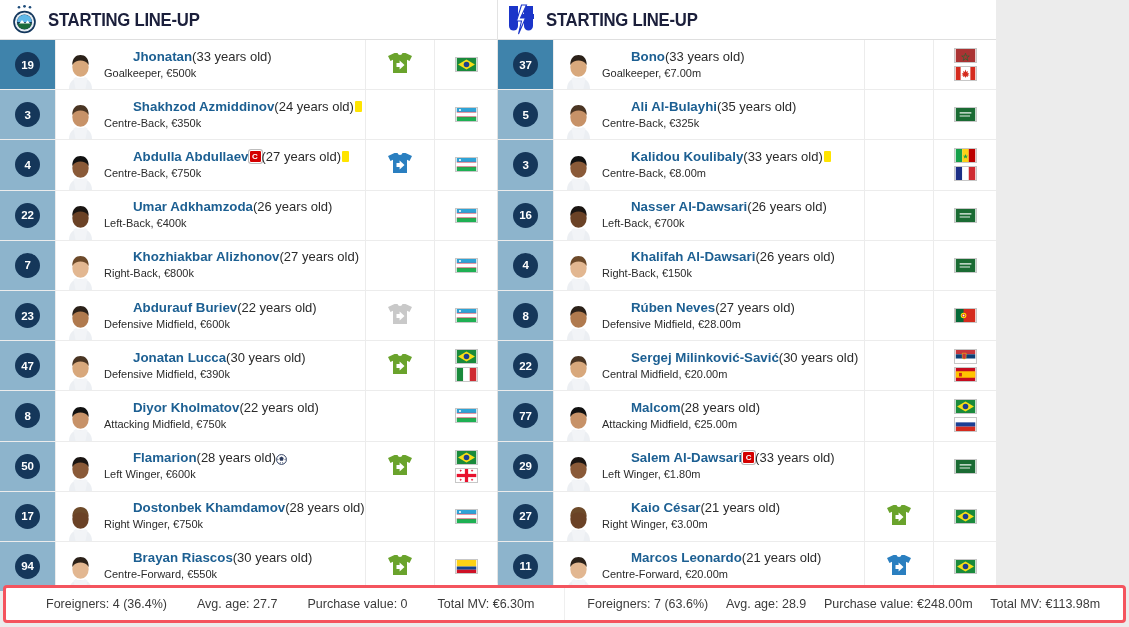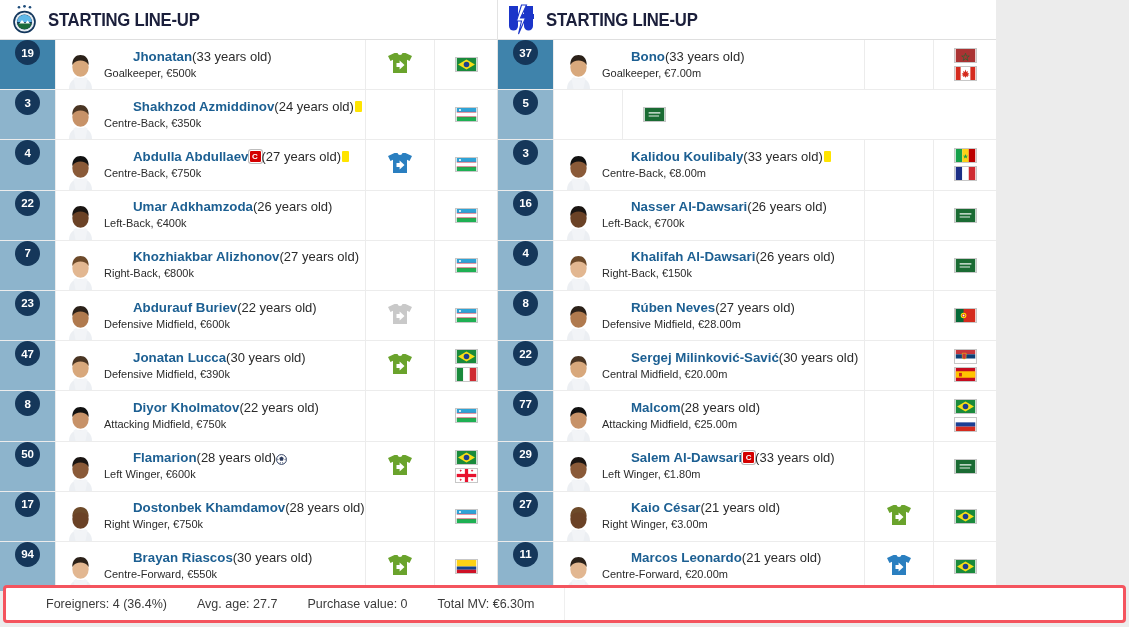--- a/index.html
+++ b/index.html
@@ -33,21 +33,21 @@
 
   
   .rows{display:block;}
   .row{
     display:flex;align-items:stretch;height:49.2px;
     border-bottom:1px solid #ececec;background:#fff;
   }
   .row:last-child{border-bottom:none;}
   .num-cell{
     width:55px;flex:0 0 55px;background:#8db4cc;
-    display:flex;justify-content:center;
+    display:flex;align-items:center;justify-content:center;
   }
   .row.active .num-cell{background:#3f83ab;}
   .num-badge{
     width:25px;height:25px;border-radius:50%;
     background:#15375a;color:#fff;
     display:flex;align-items:center;justify-content:center;
     font-size:11.5px;font-weight:700;
     font-family:"Liberation Sans", sans-serif;
     letter-spacing:-0.2px;
   }
@@ -591,20 +591,36 @@
                 <rect width="7.5" height="20" fill="#d52b1e"></rect>
                 <rect x="22.5" width="7.5" height="20" fill="#d52b1e"></rect>
                 <path d="M15 4 l1.3 3.5 2.6-1.4 -1 3.4 3-0.4 -2.2 2.1 2.6 1.4 -3 0.6 0.4 2.2 -2.6-1.1 L15 16.8 l-1.1-2.5 -2.6 1.1 0.4-2.2 -3-0.6 2.6-1.4 -2.2-2.1 3 0.4 -1-3.4 2.6 1.4 z" fill="#d52b1e"></path>
               </svg>
             </div>
           </div>
           <div class="row">
             <div class="num-cell">
               <span class="num-badge">5</span>
             </div>
+            <div class="info-cell">
+              <span class="portrait">
+                <svg width="31" height="45" viewBox="0 0 31 45">
+                  <rect width="31" height="45" fill="#ffffff"></rect>
+                  <path d="M4 45 c0-8 5-11 11.5-11 S27 37 27 45 z" fill="#eceff3"></path>
+                  <ellipse cx="15.5" cy="23" rx="8.2" ry="9.8" fill="#c79268"></ellipse>
+                  <path d="M7.3 21 c0-7 3.6-10 8.2-10 s8.2 3 8.2 10 c-2-3.2-5-4.4-8.2-4.4 S9.3 17.8 7.3 21 z" fill="#4a3523"></path>
+                  <path d="M11 33 q4.5 3 9 0 l2.5 1.5 -2 10.5 h-10 l-2-10.5 z" fill="#f2f4f7"></path>
+                </svg>
+              </span>
+              <span class="txt"><span class="line1">
+                  <a class="pname">Ali Al-Bulayhi</a>
+                  <span class="page-age">(35 years old)</span>
+                  <span class="arrow-down"></span>
+                </span><span class="line2">Centre-Back, €325k</span></span>
+            </div>
             <div class="sub-cell"></div>
             <div class="flag-cell">
               <svg class="flag" viewBox="0 0 30 20">
                 <rect width="30" height="20" fill="#1a6b33"></rect>
                 <rect x="6" y="6.5" width="18" height="2" fill="#fff" opacity="0.9"></rect>
                 <rect x="6" y="11.5" width="16" height="1.6" fill="#fff" opacity="0.85"></rect>
               </svg>
             </div>
           </div>
           <div class="row">
@@ -898,14 +914,20 @@
 
   <div class="scroll-edge"></div>
 
   <div class="summary-wrap">
     <div class="summary-half left">
       <span class="summary-item">Foreigners: 4 (36.4%)</span>
       <span class="summary-item">Avg. age: 27.7</span>
       <span class="summary-item">Purchase value: 0</span>
       <span class="summary-item">Total MV: €6.30m</span>
     </div>
+    <div class="summary-half right">
+      <span class="summary-item">Foreigners: 7 (63.6%)</span>
+      <span class="summary-item">Avg. age: 28.9</span>
+      <span class="summary-item">Purchase value: €248.00m</span>
+      <span class="summary-item">Total MV: €113.98m</span>
+    </div>
   </div>
 </div>
 
 </body></html>

